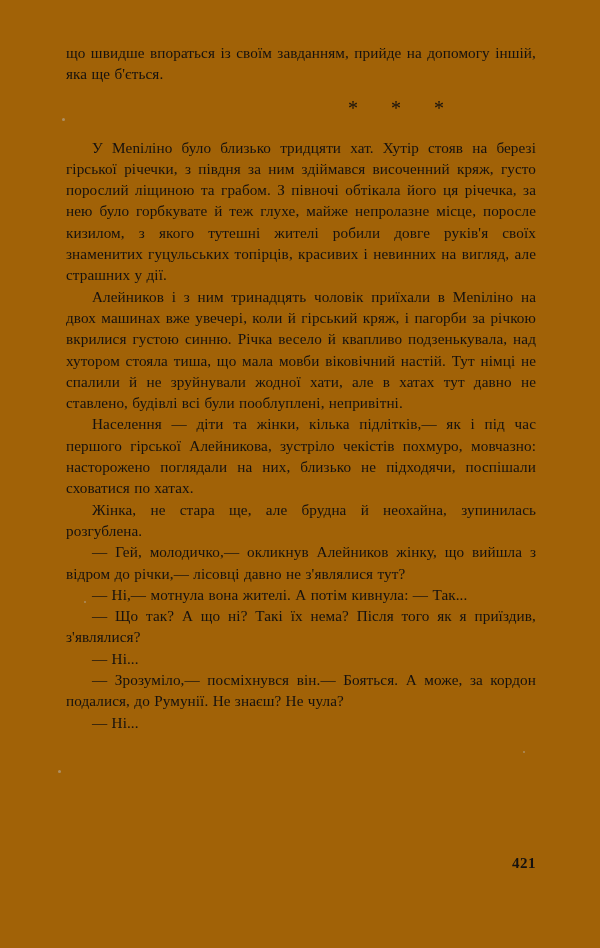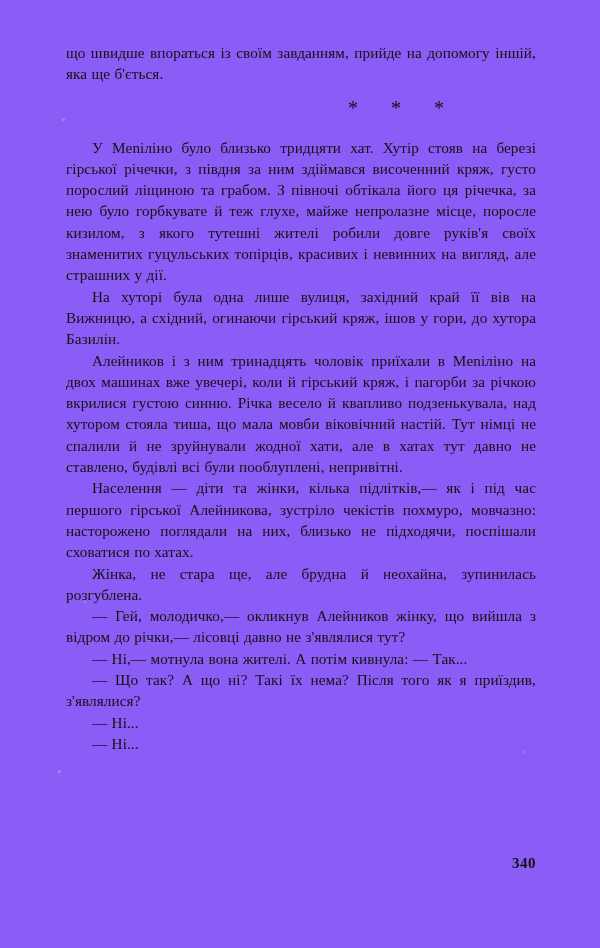--- a/index.html
+++ b/index.html
@@ -14,21 +14,21 @@
     color: #111111;
     position: relative;
     overflow: hidden;
   }
   .page {
     position: absolute;
     left: 0;
     top: 0;
     width: 600px;
     height: 948px;
-    background: #8b5cf6;
+    background: #a16207;
   }
   .textblock {
     position: absolute;
     left: 66px;
     top: 42px;
     width: 470px;
   }
   p {
     margin: 0;
     font-size: 15.2px;
@@ -85,32 +85,32 @@
 
   <div class="textblock">
 
     <p class="cont">що швидше впораться із своїм завданням, прийде на допомогу іншій, яка ще б'ється.</p>
 
     <div class="divider">
       <span class="stars">* * *</span>
     </div>
 
     <p class="indent">У Menіліно було близько тридцяти хат. Хутір стояв на березі гірської річечки, з півдня за ним здіймався височенний кряж, густо порослий ліщиною та грабом. З півночі обтікала його ця річечка, за нею було горбкувате й теж глухе, майже непролазне місце, поросле кизилом, з якого тутешні жителі робили довге руків'я своїх знаменитих гуцульських топірців, красивих і невинних на вигляд, але страшних у дії.</p>
-    <p class="indent">На хуторі була одна лише вулиця, західний край її вів на Вижницю, а східний, огинаючи гірський кряж, ішов у гори, до хутора Базилін.</p>
     <p class="indent">Алейников і з ним тринадцять чоловік приїхали в Menіліно на двох машинах вже увечері, коли й гірський кряж, і пагорби за річкою вкрилися густою синню. Річка весело й квапливо подзенькувала, над хутором стояла тиша, що мала мовби віковічний настій. Тут німці не спалили й не зруйнували жодної хати, але в хатах тут давно не ставлено, будівлі всі були пооблуплені, непривітні.</p>
     <p class="indent">Населення — діти та жінки, кілька підлітків,— як і під час першого гірської Алейникова, зустріло чекістів похмуро, мовчазно: насторожено поглядали на них, близько не підходячи, поспішали сховатися по хатах.</p>
     <p class="indent">Жінка, не стара ще, але брудна й неохайна, зупинилась розгублена.</p>
     <p class="indent">— Гей, молодичко,— окликнув Алейников жінку, що вийшла з відром до річки,— лісовці давно не з'являлися тут?</p>
     <p class="indent">— Ні,— мотнула вона жителі. А потім кивнула: — Так...</p>
     <p class="indent">— Що так? А що ні? Такі їх нема? Після того як я приїздив, з'являлися?</p>
     <p class="indent">— Ні...</p>
+    <p class="indent">— Зрозуміло,— посміхнувся він.— Бояться. А може, за кордон подалися, до Румунії. Не знаєш? Не чула?</p>
     <p class="indent">— Ні...</p>
 
   </div>
 
-  <div class="pagenum">340</div>
+  <div class="pagenum">421</div>
 
   <div class="speck" style="left:62px; top:118px; width:3px; height:3px;"></div>
   <div class="speck" style="left:58px; top:770px; width:3px; height:3px;"></div>
   <div class="speck" style="left:523px; top:751px; width:2px; height:2px;"></div>
   <div class="speck" style="left:84px; top:601px; width:2px; height:2px;"></div>
 
 </div>
 
 </body></html>

